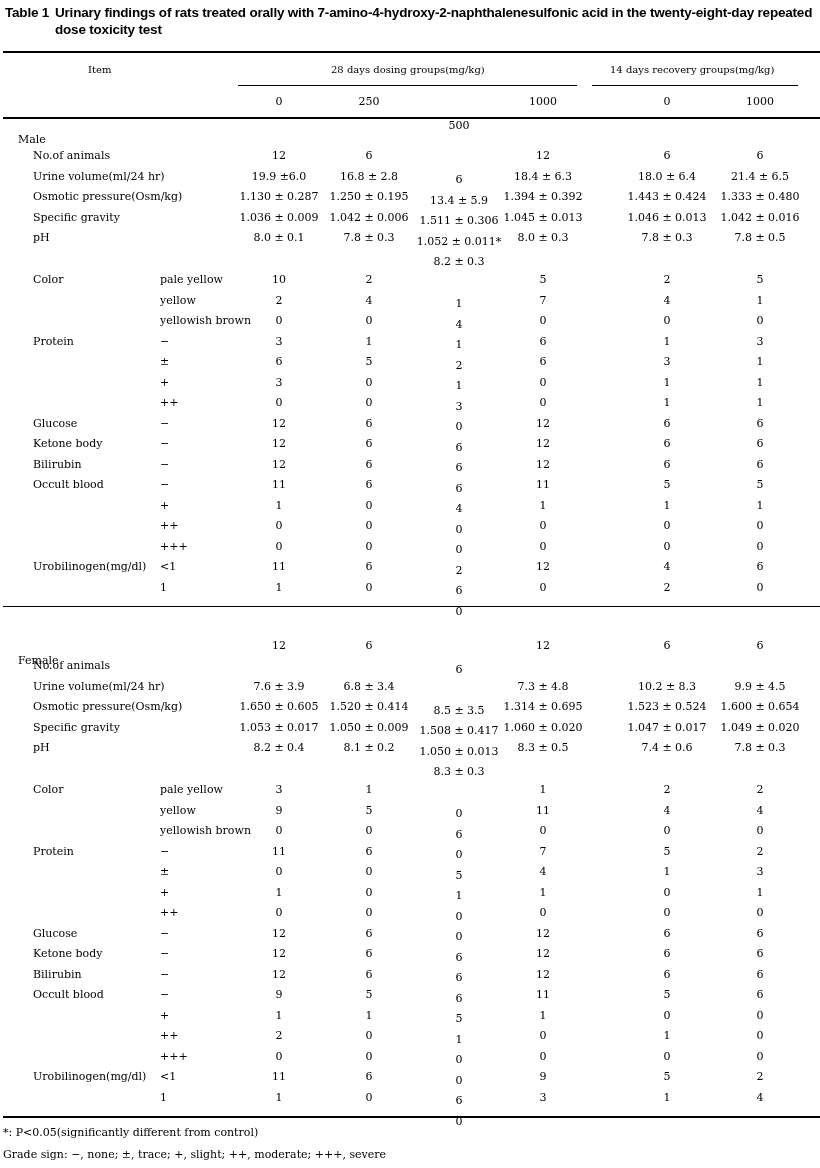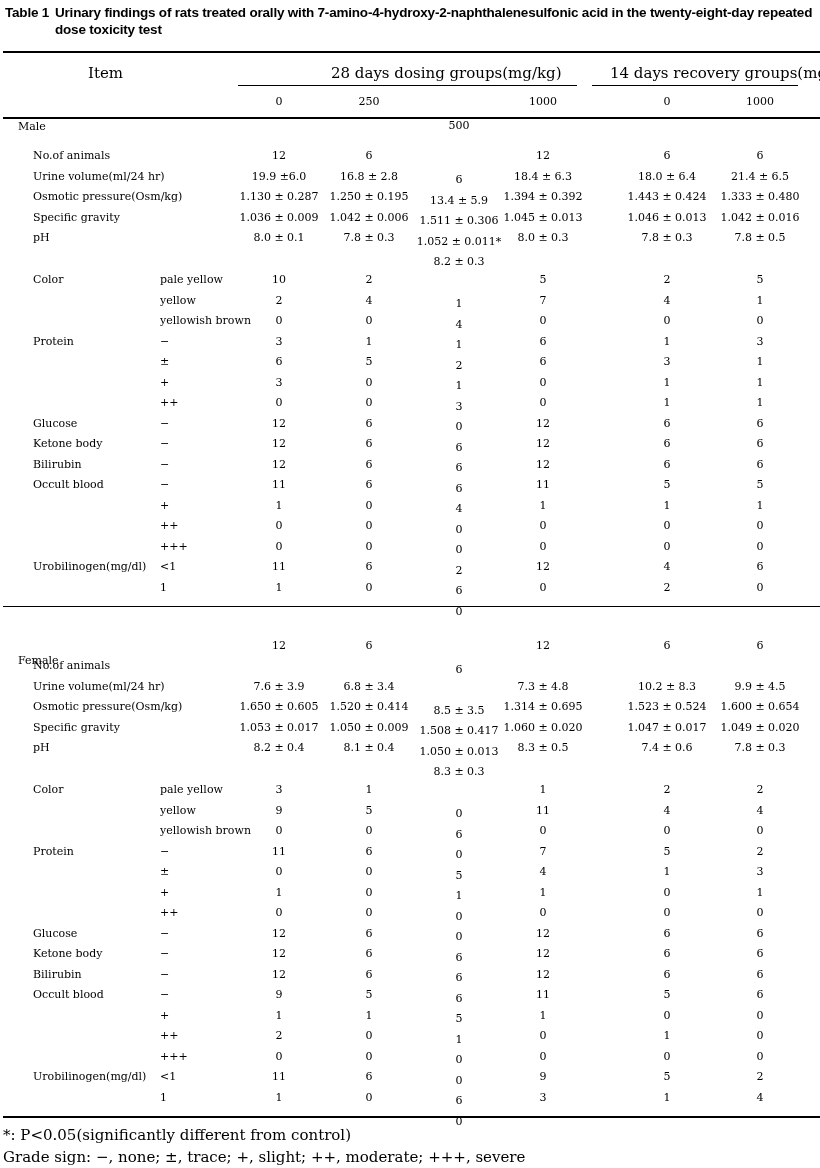--- a/index.html
+++ b/index.html
@@ -3,30 +3,30 @@
 <meta charset="utf-8">
 <style>
   html, body { margin: 0; padding: 0; background: #ffffff; }
   body { width: 820px; height: 1168px; position: relative; overflow: hidden;
          font-family: "DejaVu Serif", "Liberation Serif", serif; color: #000; }
   .title { position: absolute; left: 5px; top: 4px; width: 812px;
            font-family: "Liberation Sans", sans-serif; font-weight: bold; font-size: 13.5px; line-height: 17px; letter-spacing: -0.2px; }
   .title .num { position: absolute; left: 0; top: 0; }
   .title .txt { position: absolute; left: 50px; top: 0; width: 760px; }
   .rule { position: absolute; background: #000; }
-  .hdr { position: absolute; font-size: 15px; white-space: nowrap; }
+  .hdr { position: absolute; font-size: 10px; white-space: nowrap; }
   .row { position: absolute; left: 0; width: 820px; height: 20px; font-size: 11px; line-height: 20px; }
   .row span { position: absolute; top: 0; white-space: nowrap; }
   .c-sex { left: 18px; }
   .c-item { left: 33px; }
   .c-sub { left: 160px; }
   .v { text-align: center; width: 110px; }
   .v0 { left: 224px; } .v1 { left: 314px; } .v2 { left: 404px; margin-top: 24px; } .v3 { left: 488px; }
   .v4 { left: 612px; } .v5 { left: 705px; }
-  .foot { position: absolute; left: 3px; font-size: 15px; white-space: nowrap; }
+  .foot { position: absolute; left: 3px; font-size: 11px; white-space: nowrap; }
 </style>
 </head>
 <body>
 
 <div class="title">
   <span class="num">Table 1</span>
   <span class="txt">Urinary findings of rats treated orally with 7-amino-4-hydroxy-2-naphthalenesulfonic acid in the twenty-eight-day repeated dose toxicity test</span>
 </div>
 
 <div class="rule" style="left:3px;top:51px;width:817px;height:2px;"></div>
@@ -42,21 +42,21 @@
   <span class="v v1">250</span>
   <span class="v v2">500</span>
   <span class="v v3">1000</span>
   <span class="v v4">0</span>
   <span class="v v5">1000</span>
 </div>
 
 <div class="rule" style="left:3px;top:117px;width:817px;height:2px;"></div>
 
 <div id="male-section">
-  <div class="row" style="top:117px;text-align:right;">
+  <div class="row" style="top:130px;text-align:right;">
     <span class="c-sex">Male</span>
   </div>
 <div class="row" style="top: 146px;">
       <span class="c-item">No.of animals</span>
       <span class="c-sub"></span>
       <span class="v v0">12</span>
       <span class="v v1">6</span>
       <span class="v v2">6</span>
       <span class="v v3">12</span>
       <span class="v v4">6</span>
@@ -315,21 +315,21 @@
       <span class="v v1">1.050 ± 0.009</span>
       <span class="v v2">1.050 ± 0.013</span>
       <span class="v v3">1.060 ± 0.020</span>
       <span class="v v4">1.047 ± 0.017</span>
       <span class="v v5">1.049 ± 0.020</span>
     </div>
     <div class="row" style="top: 738px;">
       <span class="c-item">pH</span>
       <span class="c-sub"></span>
       <span class="v v0">8.2 ± 0.4</span>
-      <span class="v v1">8.1 ± 0.4</span>
+      <span class="v v1">8.1 ± 0.2</span>
       <span class="v v2">8.3 ± 0.3</span>
       <span class="v v3">8.3 ± 0.5</span>
       <span class="v v4">7.4 ± 0.6</span>
       <span class="v v5">7.8 ± 0.3</span>
     </div>
     <div class="row" style="top: 780px;">
       <span class="c-item">Color</span>
       <span class="c-sub">pale yellow</span>
       <span class="v v0">3</span>
       <span class="v v1">1</span>

